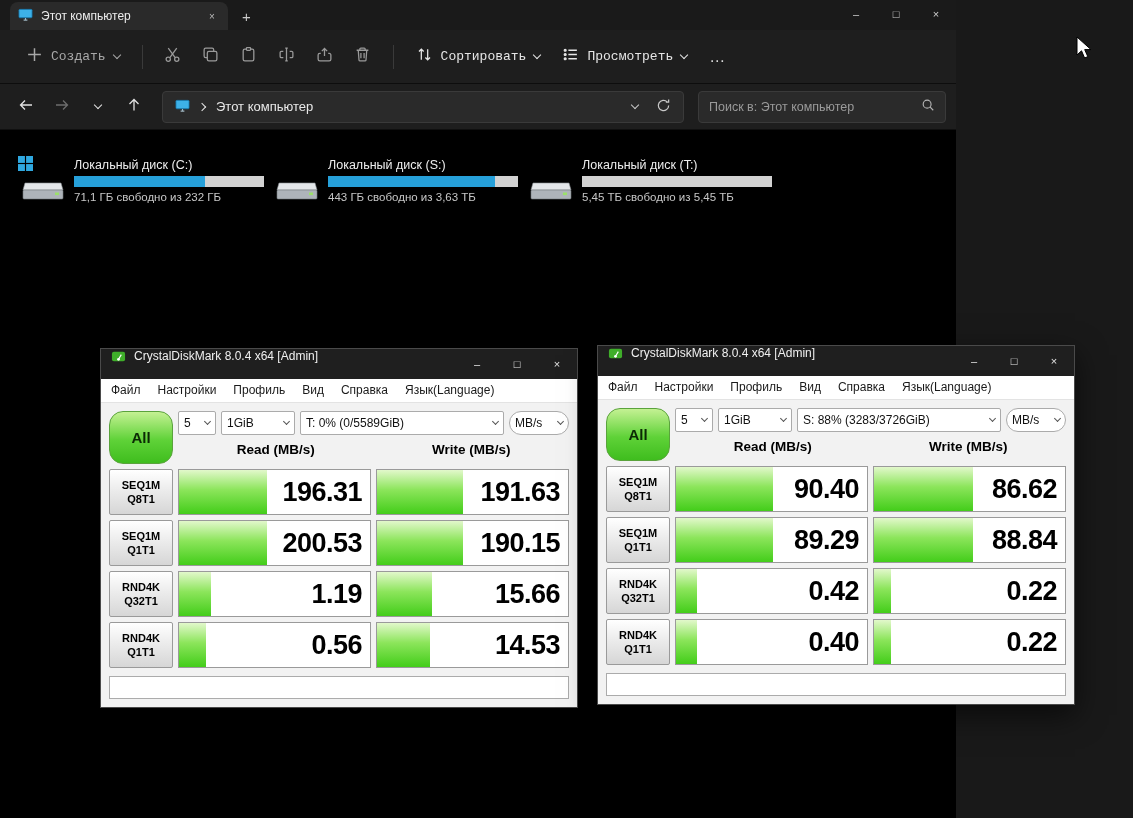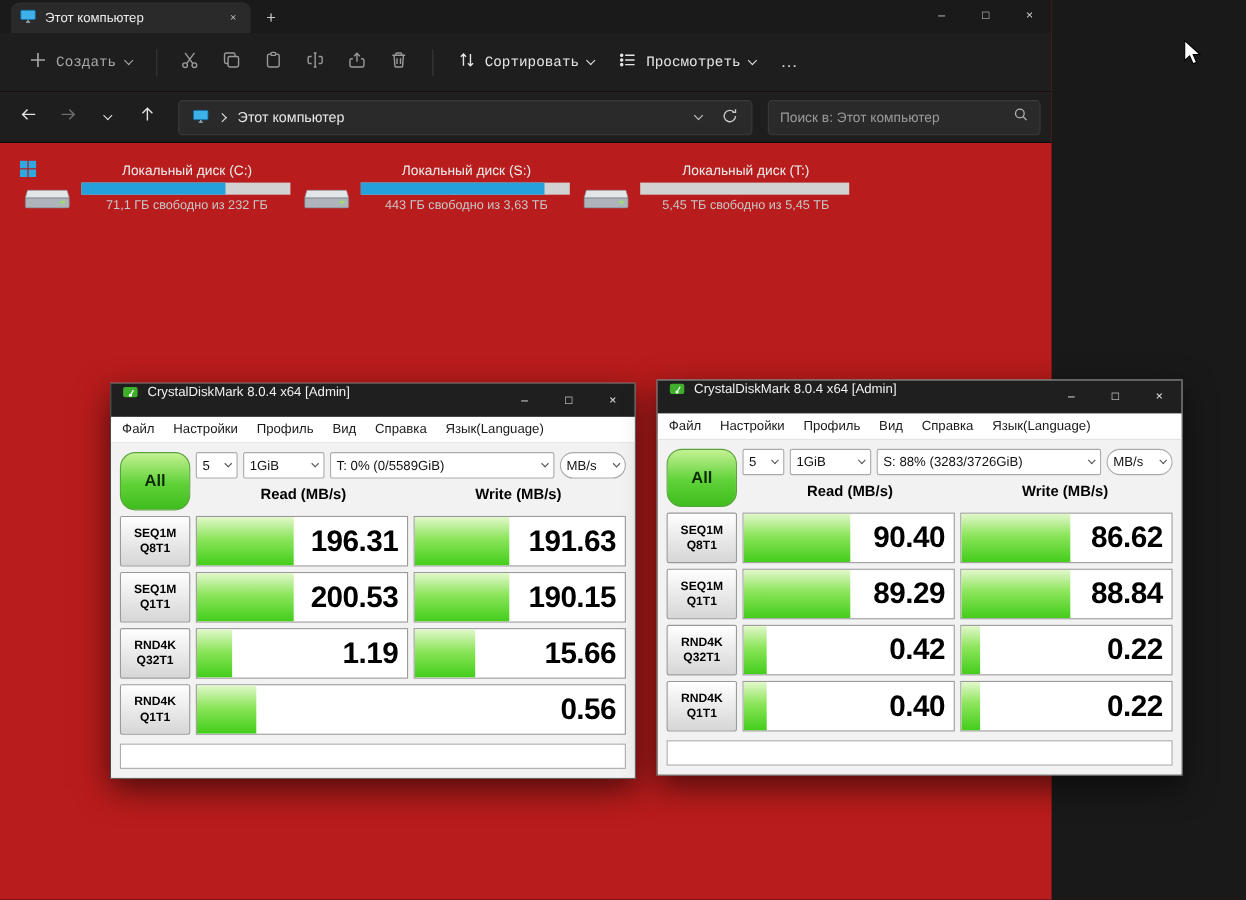--- a/index.html
+++ b/index.html
@@ -1,18 +1,18 @@
 <!DOCTYPE html>
 <html><head>
 <meta charset="utf-8">
 <style>
   * { margin:0; padding:0; box-sizing:border-box; }
   html,body { width:1133px; height:818px; overflow:hidden; background:#191919;
     font-family:"Liberation Sans", sans-serif; }
-  .screen { position:relative; width:956px; height:818px; background:#b91c1c; }
+  .screen { position:relative; width:956px; height:818px; background:#000000; }
 
   
   .tabbar { height:30px; background:#1a1a1a; display:flex; align-items:flex-end; }
   .tab { height:28px; width:218px; background:#2a2a2a; border-radius:8px 8px 0 0;
     display:flex; align-items:center; gap:8px; padding:0 8px; margin-left:10px;
     color:#ececec; font-size:12px; }
   .tab-label { flex:1; white-space:nowrap; overflow:hidden; }
   .tab-close { width:16px; height:16px; display:flex; align-items:center; justify-content:center;
     font-size:10px; color:#b9b9b9; border-radius:3px; }
   .newtab { color:#c9c9c9; font-size:15px; margin:0 0 5px 14px; }
@@ -50,21 +50,21 @@
     border:1px solid #3a3a3a; border-radius:4px; display:flex; align-items:center; padding:0 10px; }
   .search-field input { flex:1; background:transparent; border:0; outline:0;
     color:#dddddd; font-size:12.5px; font-family:inherit; }
   .search-field input::placeholder { color:#9a9a9a; }
   .search-field svg { width:14px; height:14px; color:#b5b5b5; }
 
   .content { padding:14px 8px 0 8px; }
   .section-header { display:flex; align-items:center; gap:12px; color:#ececec;
     font-size:14px; padding:2px 6px; }
   .section-header .chev { color:#cfcfcf; }
-  .drives-row { display:flex; padding-left:8px;text-align:center; }
+  .drives-row { display:flex; margin-top:10px; padding-left:8px; }
   .drive { width:254px; display:flex; gap:8px; padding:4px 2px; border-radius:4px; }
   .drive-icon { width:48px; position:relative; display:flex; align-items:flex-end; justify-content:center; }
   .drive-icon svg.hdd { width:46px; height:32px; }
   .win-flag { position:absolute; top:-2px; left:0; width:15px; height:15px; }
   .drive-info { width:192px; }
   .drive-name { color:#ededed; font-size:12.5px; white-space:nowrap; }
   .drive-bar { width:190px; height:11px; background:#d2d2d2; margin-top:4px; }
   .drive-bar-fill { height:100%; background:#26a0da; }
   .drive-free { color:#c7c7c7; font-size:11.5px; margin-top:4px; white-space:nowrap; }
 
@@ -419,20 +419,24 @@
 
   <div class="cdm-row">
     <div class="test-btn">
       <span>RND4K</span>
       <span>Q1T1</span>
     </div>
     <div class="val-cell">
       <div class="val-bar" style="width: 14%;"></div>
       <div class="val-text">0.56</div>
     </div>
+    <div class="val-cell">
+      <div class="val-bar" style="width: 28%;"></div>
+      <div class="val-text">14.53</div>
+    </div>
   </div>
 </div>
       <div class="cdm-status"></div>
     </div>
   </div>
 
   <div class="cdm cdm-right">
     <div class="cdm-titlebar">
       <span>
         <svg viewBox="0 0 16 16">

